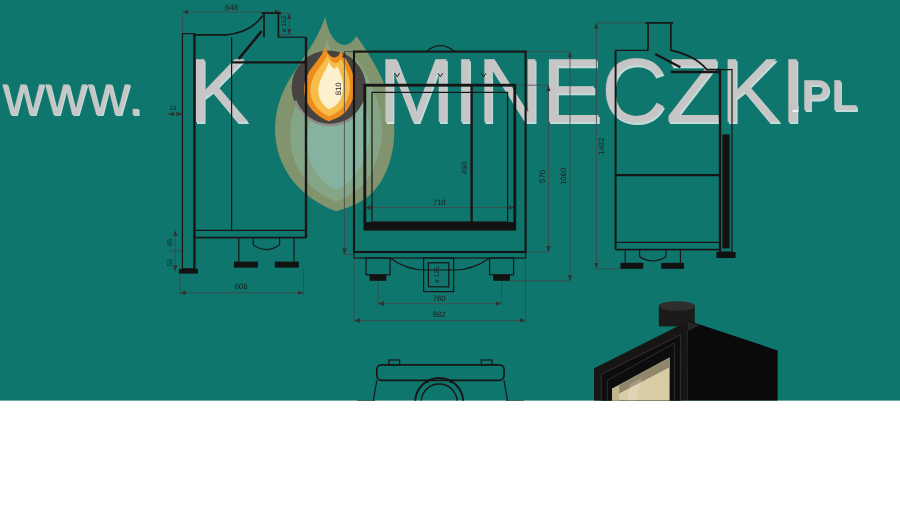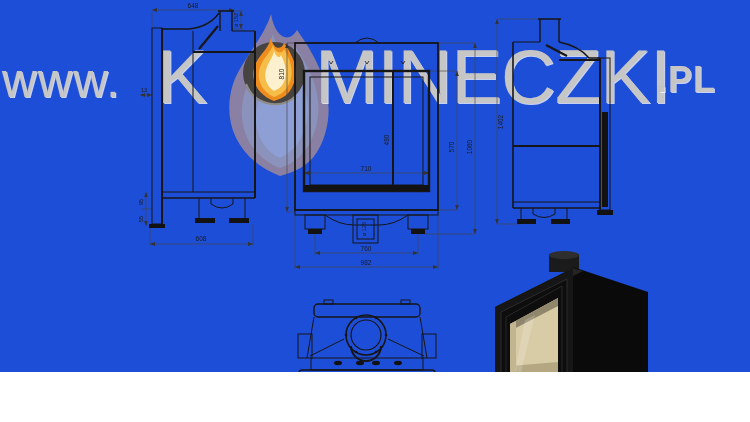--- a/index.html
+++ b/index.html
@@ -1,16 +1,16 @@
 <!DOCTYPE html>
 <html><head>
 <meta charset="utf-8">
 <style>
   html,body{margin:0;padding:0;background:#fff;}
-  #canvas{position:relative;width:750px;height:372px;background:#1d4ed8;overflow:hidden;
+  #canvas{position:relative;width:750px;height:334px;background:#0f766e;overflow:hidden;
           font-family:"Liberation Sans",sans-serif;}
   svg{position:absolute;overflow:visible;}
   
   .wm{position:absolute;color:#c6c6c6;line-height:1;white-space:pre;
       text-shadow:1px 1px 0 rgba(255,255,255,.75), -0.5px -0.5px 0 rgba(150,150,150,.25);
       user-select:none;}
   .wm-www{font-size:48px;letter-spacing:1px;}
   .wm-k{font-size:76px;}
   .wm-rest{font-size:76px;letter-spacing:-1px;}
   .wm-pl{font-size:36px;letter-spacing:1px;font-weight:bold;}

